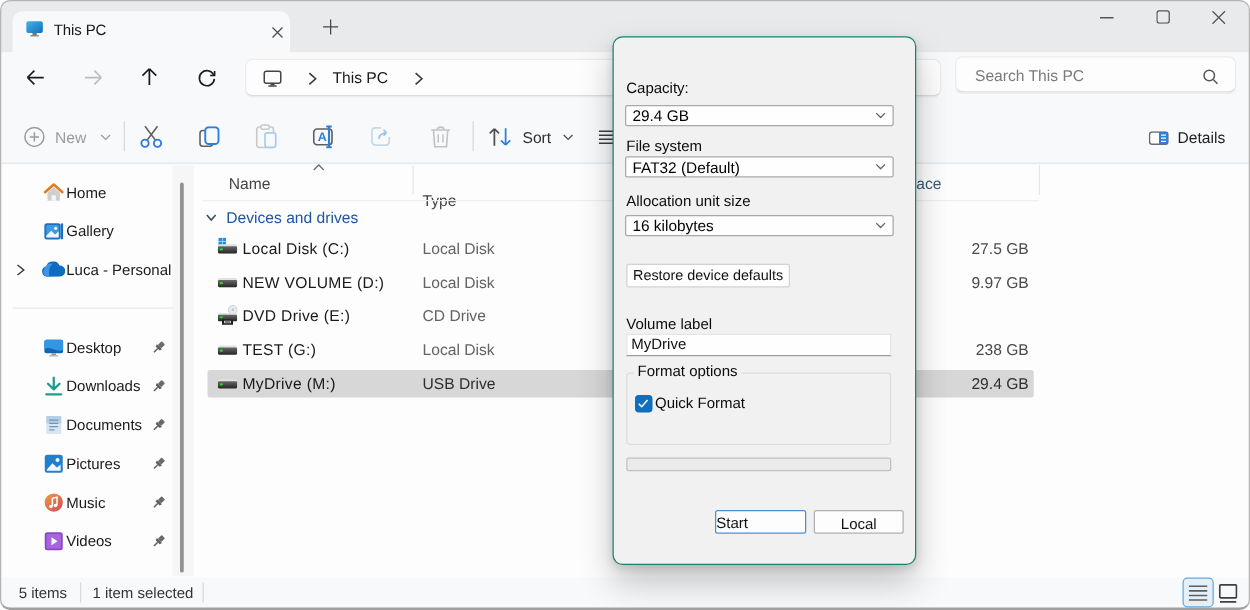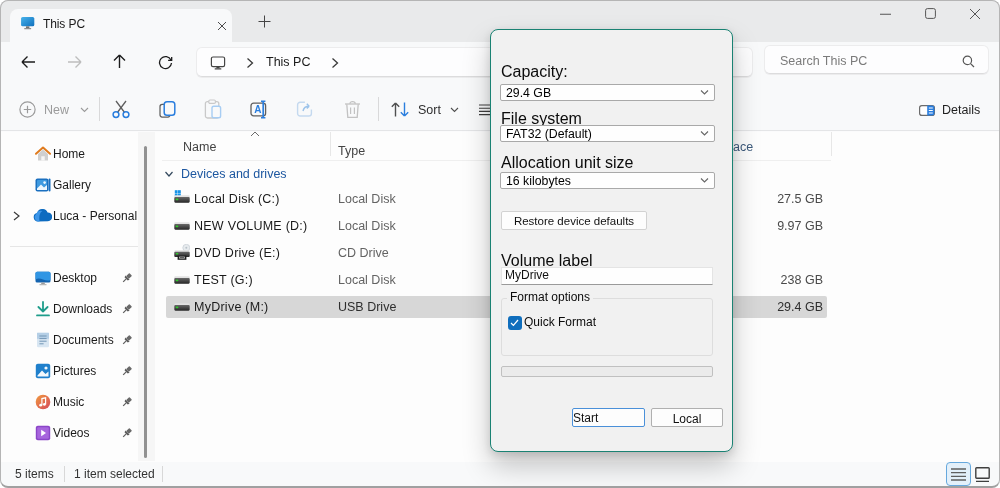--- a/index.html
+++ b/index.html
@@ -19,21 +19,21 @@
 .navarrow { position:absolute; top:54px; }
 .sep-v { position:absolute; width:1px; background:#d9d9da; }
 .icn { position:absolute; }
 .tbtxt { position:absolute; font-size:12.5px; color:#5d5d5d; }
 .sbitem { position:absolute; left:53px; font-size:12px; color:#1a1a1a;text-align:right; }
 .row-name { position:absolute; left:194px; font-size:12.5px; letter-spacing:0.25px; color:#1a1a1a; }
 .row-type { position:absolute; left:338px; font-size:12.5px; color:#636363; }
 .row-size { position:absolute; width:70px; text-align:right; font-size:12.5px; color:#4a4a4a; }
 #dlg { position:absolute; left:490px; top:29px; width:243px; height:423px; background:#f1f1f1; border:1px solid #1a8273; border-radius:8px; box-shadow:0 14px 28px rgba(0,0,0,0.22), 0 3px 8px rgba(0,0,0,0.12); overflow:hidden; }
 #dlgtitle { position:absolute; left:0; top:0; width:100%; height:27px; background:#0b7d6c; color:#fff; font-size:13px; }
-.dlg-label { position:absolute; left:10px; font-size:16px; color:#0b0b0b; }
+.dlg-label { position:absolute; left:10px; font-size:12px; color:#0b0b0b; }
 .dlg-combo { position:absolute; left:9px; width:215px; height:17px; background:#fefefe; border:1px solid #a9a9a9; border-radius:2px; font-size:12.3px; color:#000; }
 .combo-txt { position:absolute; left:5px; top:1px; }
 .combo-chev { position:absolute; right:5px; top:4px; }
 </style>
 </head>
 <body>
 <div id="win">
   <div id="tabbar"></div>
   <div id="tab">
     <svg class="icn" style="left:10px;top:6px" width="16" height="16" viewBox="0 0 15 15">
@@ -291,21 +291,21 @@
     </svg>
 
   <div class="abs" style="left:138px;top:132px;width:17px;height:329px;background:#f6f6f6"></div>
   <div class="abs" style="left:144px;top:146px;width:3px;height:312px;background:#919191;border-radius:2px"></div>
 
   <svg class="icn" style="left:250px;top:131px" width="10" height="6" viewBox="0 0 10 6">
       <path d="M1 5 L5 1 L9 5" stroke="#6b6b6b" stroke-width="1" fill="none"></path>
     </svg>
   <div class="abs" style="left:183px;top:140px;font-size:12.5px;color:#444">Name</div>
   <div class="abs" style="left:330px;top:132px;width:1px;height:24px;background:#e7e7e7"></div>
-  <div class="abs" style="left:338px;top:144px;font-size:12.5px;color:#444">Type</div>
+  <div class="abs" style="left:338px;top:154px;font-size:12.5px;color:#444">Type</div>
   <div class="abs" style="left:733px;top:140px;font-size:12.5px;color:#3c5a7c">ace</div>
   <div class="abs" style="left:831px;top:132px;width:1px;height:24px;background:#e7e7e7"></div>
   <div class="abs" style="left:162px;top:160px;width:669px;height:1px;background:#efefef"></div>
 
   <svg class="icn" style="left:164px;top:170px" width="10" height="8" viewBox="0 0 10 8">
       <path d="M1.5 2 L5 6 L8.5 2" stroke="#34495e" stroke-width="1.2" fill="none"></path>
     </svg>
   <div class="abs" style="left:181px;top:167px;font-size:12.5px;color:#1d57a0">Devices and drives</div>
 
   <div class="abs" style="left:166px;top:296px;width:661px;height:22px;background:#d7d7d7;border-radius:2px"></div>
@@ -407,21 +407,21 @@
           <path d="M1 1.5 L4.5 5 L8 1.5" stroke="#666" stroke-width="1.1" fill="none"></path>
         </svg>
     </div>
     <div class="dlg-label" style="top:124px">Allocation unit size</div>
     <div class="dlg-combo" style="top:142px">
         <span class="combo-txt">16 kilobytes</span>
       <svg class="combo-chev" width="9" height="7" viewBox="0 0 9 7">
           <path d="M1 1.5 L4.5 5 L8 1.5" stroke="#666" stroke-width="1.1" fill="none"></path>
         </svg>
     </div>
-    <div class="abs" style="left:10px;top:181px;width:146px;height:19px;background:#fdfdfd;border:1px solid #d2d2d2;border-radius:2px;font-size:11.5px;color:#111;text-align:center;padding-top:3px">Restore device defaults</div>
+    <div class="abs" style="left:10px;top:181px;width:131px;height:19px;background:#fdfdfd;border:1px solid #d2d2d2;border-radius:2px;font-size:11.5px;color:#111;text-align:center;padding-top:3px">Restore device defaults</div>
     <div class="dlg-label" style="top:222px">Volume label</div>
     <div class="abs" style="left:10px;top:237px;width:212px;height:18px;background:#fefefe;border:1px solid #e4e4e4;border-bottom-color:#9a9a9a;font-size:12px;color:#111;padding:0 0 0 3px">MyDrive</div>
     <div class="abs" style="left:10px;top:268px;width:212px;height:58px;border:1px solid #dddddd;border-radius:3px"></div>
     <div class="abs" style="left:16px;top:260px;font-size:12px;color:#0b0b0b;background:#f1f1f1;padding:0 3px">Format options</div>
     <div class="abs" style="left:17px;top:286px;width:13.5px;height:13.5px;background:#0f6ebd;border-radius:3px"></div>
     <svg class="icn" style="left:19px;top:289px" width="9" height="8" viewBox="0 0 9 8">
         <path d="M1 4 L3.4 6.4 L8 1" stroke="#fff" stroke-width="1.2" fill="none"></path>
       </svg>
     <div class="abs" style="left:33px;top:285px;font-size:12px;color:#0b0b0b">Quick Format</div>
     <div class="abs" style="left:10px;top:336px;width:212px;height:11px;background:#ebebeb;border:1px solid #c0c0c0;border-radius:2px"></div>

